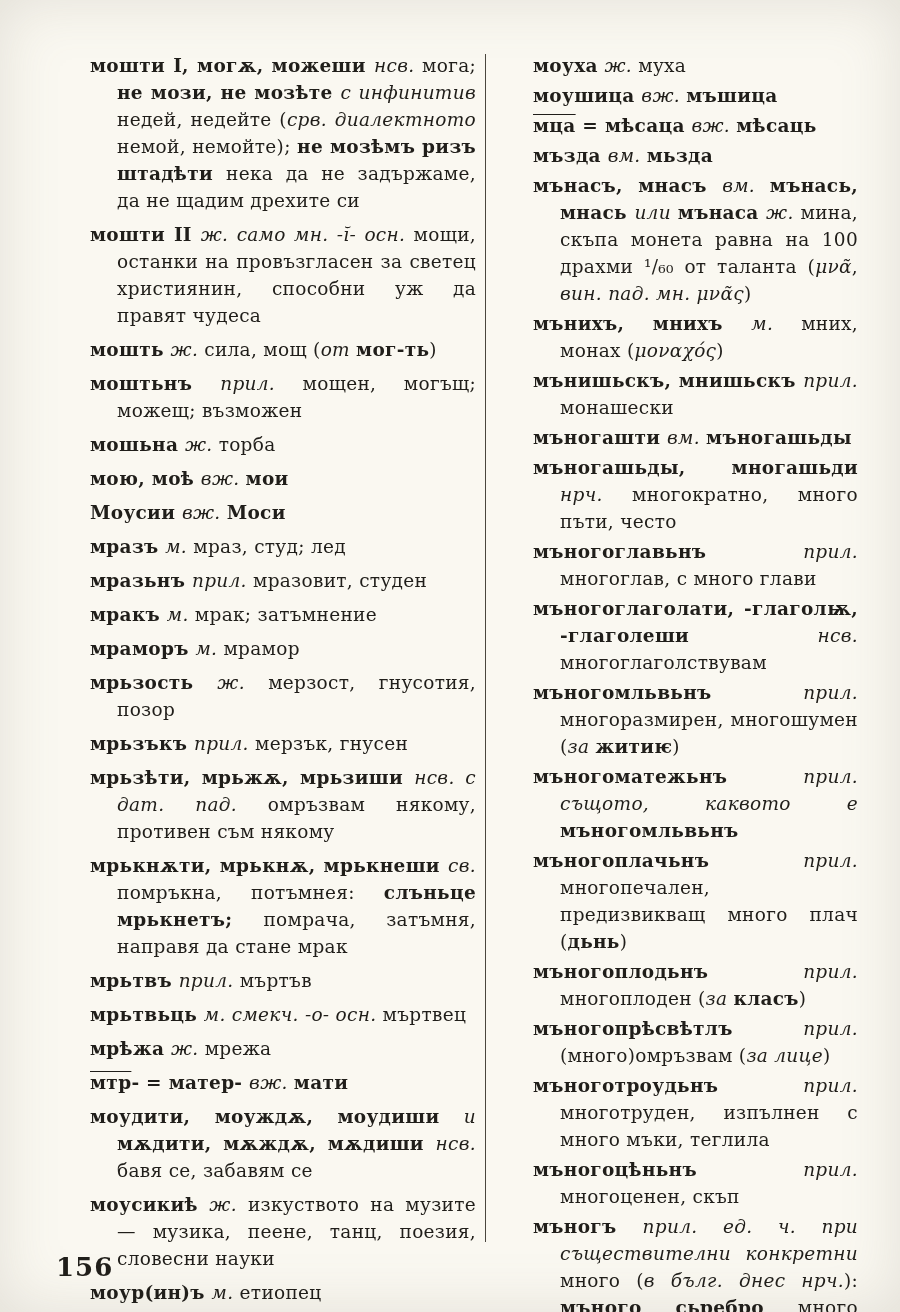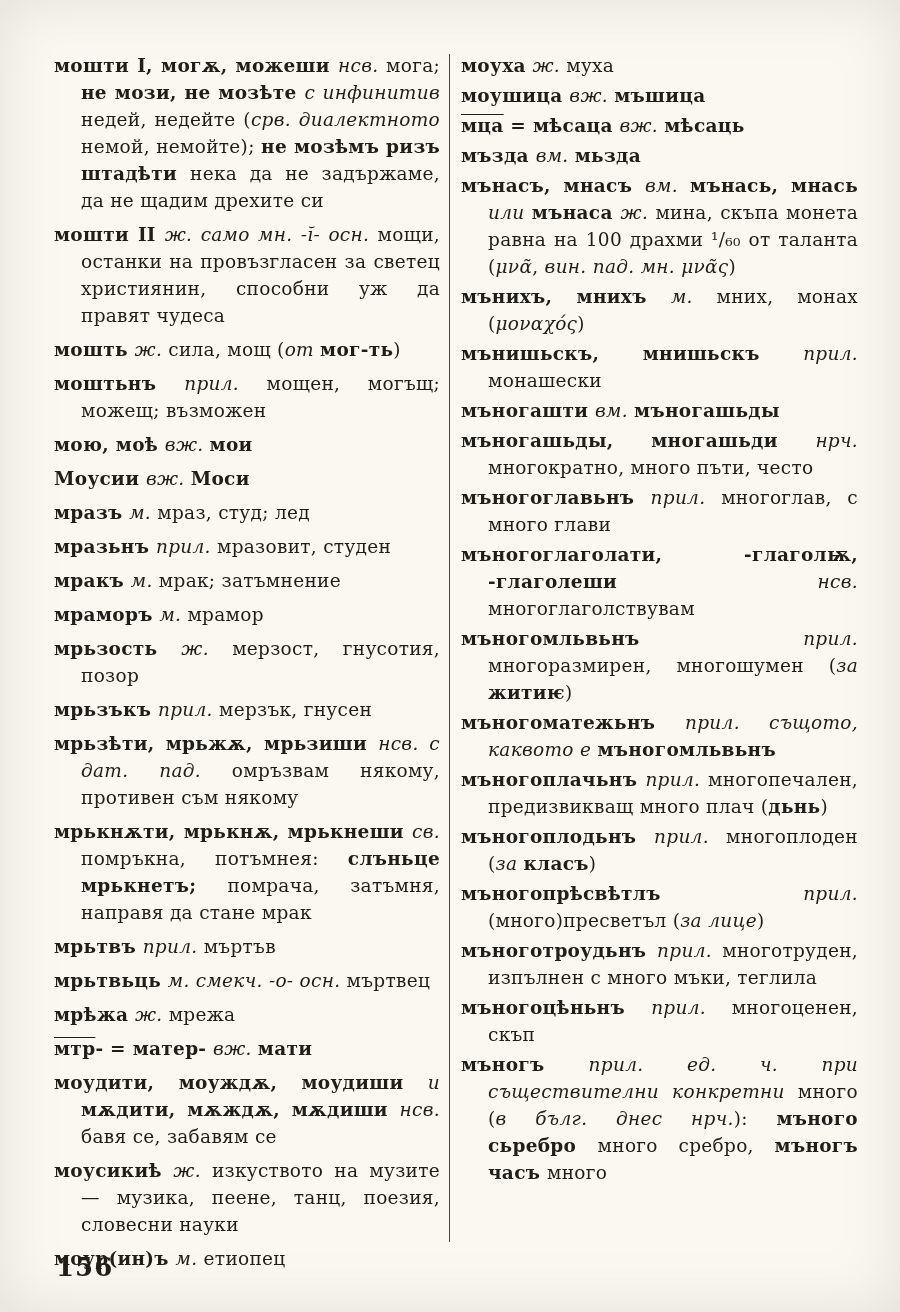--- a/index.html
+++ b/index.html
@@ -11,21 +11,21 @@
     font-family:"DejaVu Serif","Liberation Serif",serif;
     position:relative;overflow:hidden;
   }
   .page{position:absolute;inset:0;box-shadow:inset 0 0 60px rgba(120,115,100,0.18)}
   .text-area{
     position:absolute;top:52px;left:54px;right:42px;bottom:68px;
     display:flex;align-items:stretch;
   }
   .column{
     font-size:18.5px;line-height:27px;
-    text-align:justify;letter-spacing:0.3px;
+    text-align:justify;letter-spacing:0.3px;margin-left:36px;
   }
   .col-left{width:386px;flex:none}
   .divider{flex:none;width:1px;background:var(--divider,#4a463e);margin:2px 11px 2px 9px}
   .col-right{flex:1 1 auto}
   .entry{margin:0;padding-left:27px;text-indent:-27px}
   .col-left .entry{margin-bottom:7px}
   .col-right .entry{margin-bottom:3px}
   .entry:last-child{margin-bottom:0}
   .seg-hw{font-weight:700}
   .seg-ov{text-decoration:overline}
@@ -39,20 +39,21 @@
 </head>
 <body>
 
 <div class="page">
   <div class="text-area">
     <div class="column col-left">
         <p class="entry"><span class="seg-hw">мошти I, могѫ, можеши </span><span class="seg-it">нсв. </span><span class="seg-n">мога; </span><span class="seg-hw">не мози, не мозѣте </span><span class="seg-it">с инфинитив </span><span class="seg-n">недей, недейте (</span><span class="seg-it">срв. диалектното </span><span class="seg-n">немой, немойте); </span><span class="seg-hw">не мозѣмъ ризъ штадѣти </span><span class="seg-n">нека да не задържаме, да не щадим дрехите си</span></p>
         <p class="entry"><span class="seg-hw">мошти II </span><span class="seg-it">ж. само мн. -ĭ- осн. </span><span class="seg-n">мощи, останки на провъзгласен за светец християнин, способни уж да правят чудеса</span></p>
         <p class="entry"><span class="seg-hw">мошть </span><span class="seg-it">ж. </span><span class="seg-n">сила, мощ (</span><span class="seg-it">от </span><span class="seg-hw">мог-ть</span><span class="seg-n">)</span></p>
         <p class="entry"><span class="seg-hw">моштьнъ </span><span class="seg-it">прил. </span><span class="seg-n">мощен, могъщ; можещ; възможен</span></p>
+        <p class="entry"><span class="seg-hw">мошьна </span><span class="seg-it">ж. </span><span class="seg-n">торба</span></p>
         <p class="entry"><span class="seg-hw">мою, моѣ </span><span class="seg-it">вж. </span><span class="seg-hw">мои</span></p>
         <p class="entry"><span class="seg-hw">Моусии </span><span class="seg-it">вж. </span><span class="seg-hw">Моси</span></p>
         <p class="entry"><span class="seg-hw">мразъ </span><span class="seg-it">м. </span><span class="seg-n">мраз, студ; лед</span></p>
         <p class="entry"><span class="seg-hw">мразьнъ </span><span class="seg-it">прил. </span><span class="seg-n">мразовит, студен</span></p>
         <p class="entry"><span class="seg-hw">мракъ </span><span class="seg-it">м. </span><span class="seg-n">мрак; затъмнение</span></p>
         <p class="entry"><span class="seg-hw">мраморъ </span><span class="seg-it">м. </span><span class="seg-n">мрамор</span></p>
         <p class="entry"><span class="seg-hw">мрьзость </span><span class="seg-it">ж. </span><span class="seg-n">мерзост, гнусотия, позор</span></p>
         <p class="entry"><span class="seg-hw">мрьзъкъ </span><span class="seg-it">прил. </span><span class="seg-n">мерзък, гнусен</span></p>
         <p class="entry"><span class="seg-hw">мрьзѣти, мрьжѫ, мрьзиши </span><span class="seg-it">нсв. с дат. пад. </span><span class="seg-n">омръзвам някому, противен съм някому</span></p>
         <p class="entry"><span class="seg-hw">мрькнѫти, мрькнѫ, мрькнеши </span><span class="seg-it">св. </span><span class="seg-n">помръкна, потъмнея: </span><span class="seg-hw">слъньце мрькнетъ; </span><span class="seg-n">помрача, затъмня, направя да стане мрак</span></p>
@@ -74,20 +75,20 @@
         <p class="entry"><span class="seg-hw">мънихъ, мнихъ </span><span class="seg-it">м. </span><span class="seg-n">мних, монах (</span><span class="seg-gr">μοναχός</span><span class="seg-n">)</span></p>
         <p class="entry"><span class="seg-hw">мънишьскъ, мнишьскъ </span><span class="seg-it">прил. </span><span class="seg-n">монашески</span></p>
         <p class="entry"><span class="seg-hw">мъногашти </span><span class="seg-it">вм. </span><span class="seg-hw">мъногашьды</span></p>
         <p class="entry"><span class="seg-hw">мъногашьды, многашьди </span><span class="seg-it">нрч. </span><span class="seg-n">многократно, много пъти, често</span></p>
         <p class="entry"><span class="seg-hw">мъногоглавьнъ </span><span class="seg-it">прил. </span><span class="seg-n">многоглав, с много глави</span></p>
         <p class="entry"><span class="seg-hw">мъногоглаголати, -глаголѭ, -глаголеши </span><span class="seg-it">нсв. </span><span class="seg-n">многоглаголствувам</span></p>
         <p class="entry"><span class="seg-hw">мъногомльвьнъ </span><span class="seg-it">прил. </span><span class="seg-n">многоразмирен, многошумен (</span><span class="seg-it">за </span><span class="seg-hw">житиѥ</span><span class="seg-n">)</span></p>
         <p class="entry"><span class="seg-hw">мъногоматежьнъ </span><span class="seg-it">прил. същото, каквото е </span><span class="seg-hw">мъногомльвьнъ</span></p>
         <p class="entry"><span class="seg-hw">мъногоплачьнъ </span><span class="seg-it">прил. </span><span class="seg-n">многопечален, предизвикващ много плач (</span><span class="seg-hw">дьнь</span><span class="seg-n">)</span></p>
         <p class="entry"><span class="seg-hw">мъногоплодьнъ </span><span class="seg-it">прил. </span><span class="seg-n">многоплоден (</span><span class="seg-it">за </span><span class="seg-hw">класъ</span><span class="seg-n">)</span></p>
-        <p class="entry"><span class="seg-hw">мъногопрѣсвѣтлъ </span><span class="seg-it">прил. </span><span class="seg-n">(много)пресветъл (</span><span class="seg-it">за лице</span><span class="seg-n">)</span></p>
+        <p class="entry"><span class="seg-hw">мъногопрѣсвѣтлъ </span><span class="seg-it">прил. </span><span class="seg-n">(много)омръзвам (</span><span class="seg-it">за лице</span><span class="seg-n">)</span></p>
         <p class="entry"><span class="seg-hw">мъноготроудьнъ </span><span class="seg-it">прил. </span><span class="seg-n">многотруден, изпълнен с много мъки, теглила</span></p>
         <p class="entry"><span class="seg-hw">мъногоцѣньнъ </span><span class="seg-it">прил. </span><span class="seg-n">многоценен, скъп</span></p>
         <p class="entry"><span class="seg-hw">мъногъ </span><span class="seg-it">прил. ед. ч. при съществителни конкретни </span><span class="seg-n">много (</span><span class="seg-it">в бълг. днес нрч.</span><span class="seg-n">): </span><span class="seg-hw">мъного сьребро </span><span class="seg-n">много сребро, </span><span class="seg-hw">мъногъ часъ </span><span class="seg-n">много</span></p>
       </div>
   </div>
   <div class="page-number">156</div>
 </div>
 
 </body></html>

